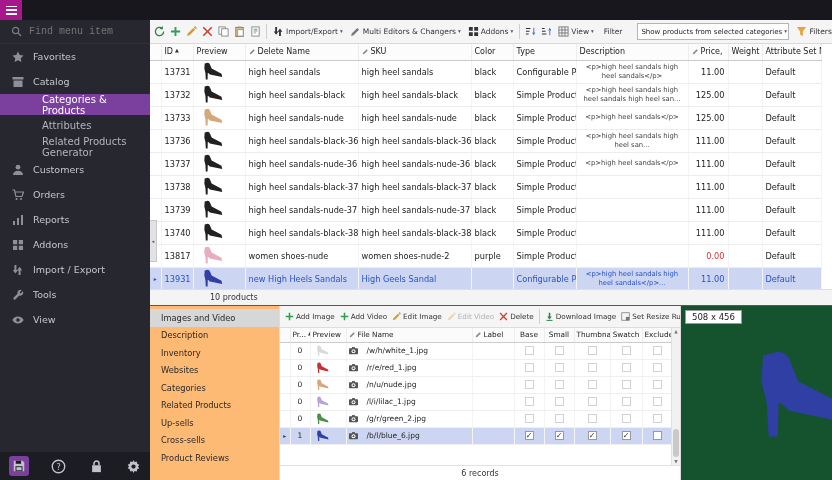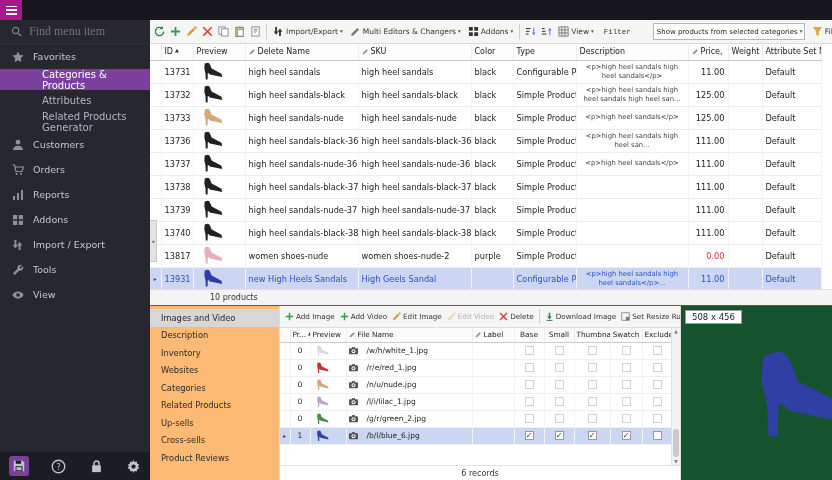--- a/index.html
+++ b/index.html
@@ -8,38 +8,38 @@
 svg{display:block;}
 .titlebar{position:absolute;left:0;top:0;width:100%;height:20px;background:#17171d;z-index:6;}
 .brand{position:absolute;left:0;top:0;width:22px;height:20px;background:var(--brand-magenta,#a8188c);display:flex;align-items:center;justify-content:center;}
 .hamb{width:11px;height:9px;display:flex;flex-direction:column;justify-content:space-between;}
 .hamb i{display:block;height:1.6px;background:#fff;}
 .sidebar{position:absolute;left:0;top:20px;width:150px;height:460px;background:#27272f;color:#c6c6cf;z-index:5;}
 .sside-search{display:flex;align-items:center;gap:7px;height:24px;padding:0 11px;border-bottom:1px solid #303039;}
 .icon12{width:12px;height:12px;display:inline-flex;flex:0 0 auto;}
 .icon12 svg{width:100%;height:100%;}
 .sside-search .icon12{color:#7d7d88;width:11px;height:11px;}
-.sside-search input{flex:1;background:transparent;border:0;outline:0;color:#9a9aa4;font-size:12px;font-family:Liberation Serif, serif;width:90px;}
+.sside-search input{flex:1;background:transparent;border:0;outline:0;color:#9a9aa4;font-size:10px;font-family:Liberation Mono, monospace;width:90px;}
 .nav-item{display:flex;align-items:center;gap:9px;height:25px;padding:0 12px;font-size:9.5px;cursor:default;}
 .nav-item .icon12{color:#8f8f9b;}
 .nav-item.child{height:21px;padding-left:42px;font-size:10px;color:#b4b4bf;}
 .nav-item.selected{background:var(--accent-purple,#7b3f9e);color:#fff;}
 .side-bottom{position:absolute;left:0;bottom:0;width:100%;height:28px;background:#1c1c23;display:flex;align-items:center;justify-content:space-between;padding:0 9px;}
 .sb-ico{width:15px;height:15px;color:#c2c2cc;display:flex;align-items:center;justify-content:center;}
 .sb-ico svg{width:100%;height:100%;}
 .sb-ico.hl{width:20px;height:20px;background:var(--accent-purple,#7b3f9e);border-radius:3px;padding:3px;}
 .main{position:absolute;left:150px;top:20px;width:768px;height:460px;display:flex;flex-direction:column;background:#fff;}
 .toolbar{height:24px;background:#f5f5f6;border-bottom:1px solid #d9d9d9;display:flex;align-items:center;padding:0 2px;gap:1px;font-size:7.5px;color:#333;flex:0 0 auto;white-space:nowrap;overflow:hidden;}
 .tbtn{width:15px;height:18px;display:flex;align-items:center;justify-content:center;border-radius:2px;flex:0 0 auto;}
 .icon13{width:11px;height:11px;display:inline-flex;flex:0 0 auto;}
 .icon13 svg{width:100%;height:100%;}
 .tmenu{display:flex;align-items:center;gap:2px;height:18px;padding:0 3px;border-radius:2px;flex:0 0 auto;}
 .caret{font-size:5.5px;color:#555;line-height:1;}
 .tsep{width:1px;height:15px;background:#cfcfcf;margin:0 2px;flex:0 0 auto;}
-.tfilter-label{margin-left:6px;margin-right:18px;color:#333;flex:0 0 auto;font-family:Liberation Mono, monospace;}
+.tfilter-label{margin-left:6px;margin-right:11px;color:#333;flex:0 0 auto;}
 .tselect{display:flex;align-items:center;justify-content:space-between;gap:2px;width:152px;height:17px;border:1px solid #b5b5b5;background:#fff;padding:0 3px;font-size:7px;color:#222;margin:0 3px;flex:0 0 auto;overflow:hidden;white-space:nowrap;}
 .grid-area{position:relative;height:246px;flex:0 0 auto;overflow:hidden;border-bottom:1px solid #e0e0e0;}
 table.pgrid{border-collapse:collapse;table-layout:fixed;width:671px;font-size:8.2px;}
 .pgrid th{height:16px;font-weight:normal;font-size:8px;color:#222;background:#fcfcfc;border-bottom:1px solid #c9c9c9;border-right:1px solid #ededed;text-align:left;padding:0 3px;white-space:nowrap;overflow:hidden;}
 .hpencil{width:7px;height:7px;display:inline-flex;margin-right:2px;vertical-align:-1px;}
 .hpencil svg{width:100%;height:100%;}
 .sortmark{font-size:5px;margin-left:2px;vertical-align:2px;color:#333;}
 .pgrid td{height:23px;border-bottom:1px solid #ededed;border-right:1px solid #f4f4f4;padding:0 3px;white-space:nowrap;overflow:hidden;vertical-align:middle;color:#222;}
 .pgrid .prev{text-align:center;}
 .pgrid .num{text-align:right;}
@@ -106,20 +106,28 @@
     </div>
     <nav>
         <div class="nav-item">
           <span class="icon12">
             <svg viewBox="0 0 12 12">
               <path fill="currentColor" d="M6 .5l1.7 3.4 3.8.55-2.75 2.7.65 3.8L6 9.2 2.6 10.95l.65-3.8L.5 4.45l3.8-.55z"></path>
             </svg>
           </span>
           <span>Favorites</span>
         </div>
+        <div class="nav-item">
+          <span class="icon12">
+            <svg viewBox="0 0 12 12">
+              <path fill="currentColor" d="M.5 1h11v2.5H.5zM1.5 4.5h9V11h-9zM4 6h4v1.2H4z"></path>
+            </svg>
+          </span>
+          <span>Catalog</span>
+        </div>
         <div class="nav-item child selected">
           <span>Categories &amp; Products</span>
         </div>
         <div class="nav-item child">
           <span>Attributes</span>
         </div>
         <div class="nav-item child">
           <span>Related Products Generator</span>
         </div>
         <div class="nav-item">

